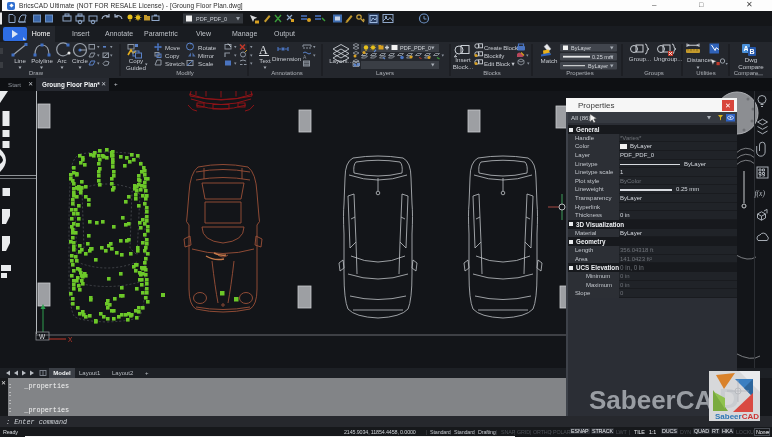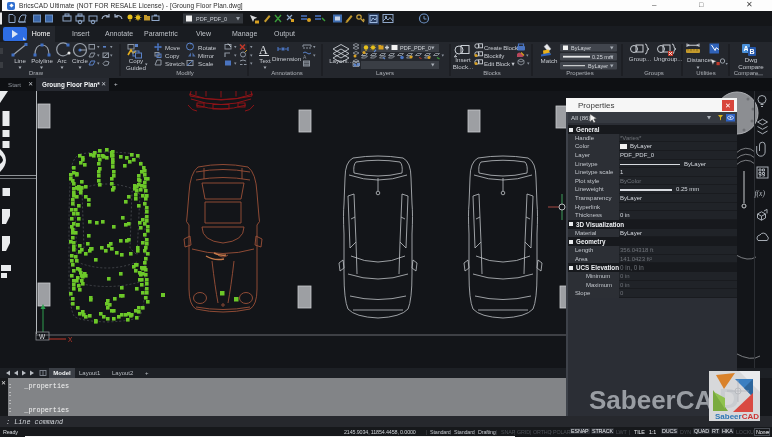--- a/index.html
+++ b/index.html
@@ -920,21 +920,21 @@
   </div>
 
   <div id="cmdgutter" class="abs">
       <div style="position:absolute;left:1px;top:1px;">✕</div>
     </div>
   <div id="cmdcon" class="abs">:   _properties
 :
 :
 :   _properties</div>
   <div id="prompt" class="abs">
-      <span style="position:absolute;left:6px;top:2px;">:  Line command</span>
+      <span style="position:absolute;left:6px;top:2px;">:  Enter command</span>
     </div>
 
   <div id="statusbar" class="abs">
     <div class="st" style="left:3px;color:#d8dce0;">Ready</div>
     <div class="st" style="left:344px;color:#cfd3d8;">2145.9034, 11854.4458, 0.0000</div>
     <div class="st" style="left:426px;color:#4a4e54;">|</div>
     <div class="st" style="left:430px;">Standard</div>
     <div class="st" style="left:450px;color:#4a4e54;">|</div>
     <div class="st" style="left:454px;">Standard</div>
     <div class="st" style="left:474px;color:#4a4e54;">|</div>

